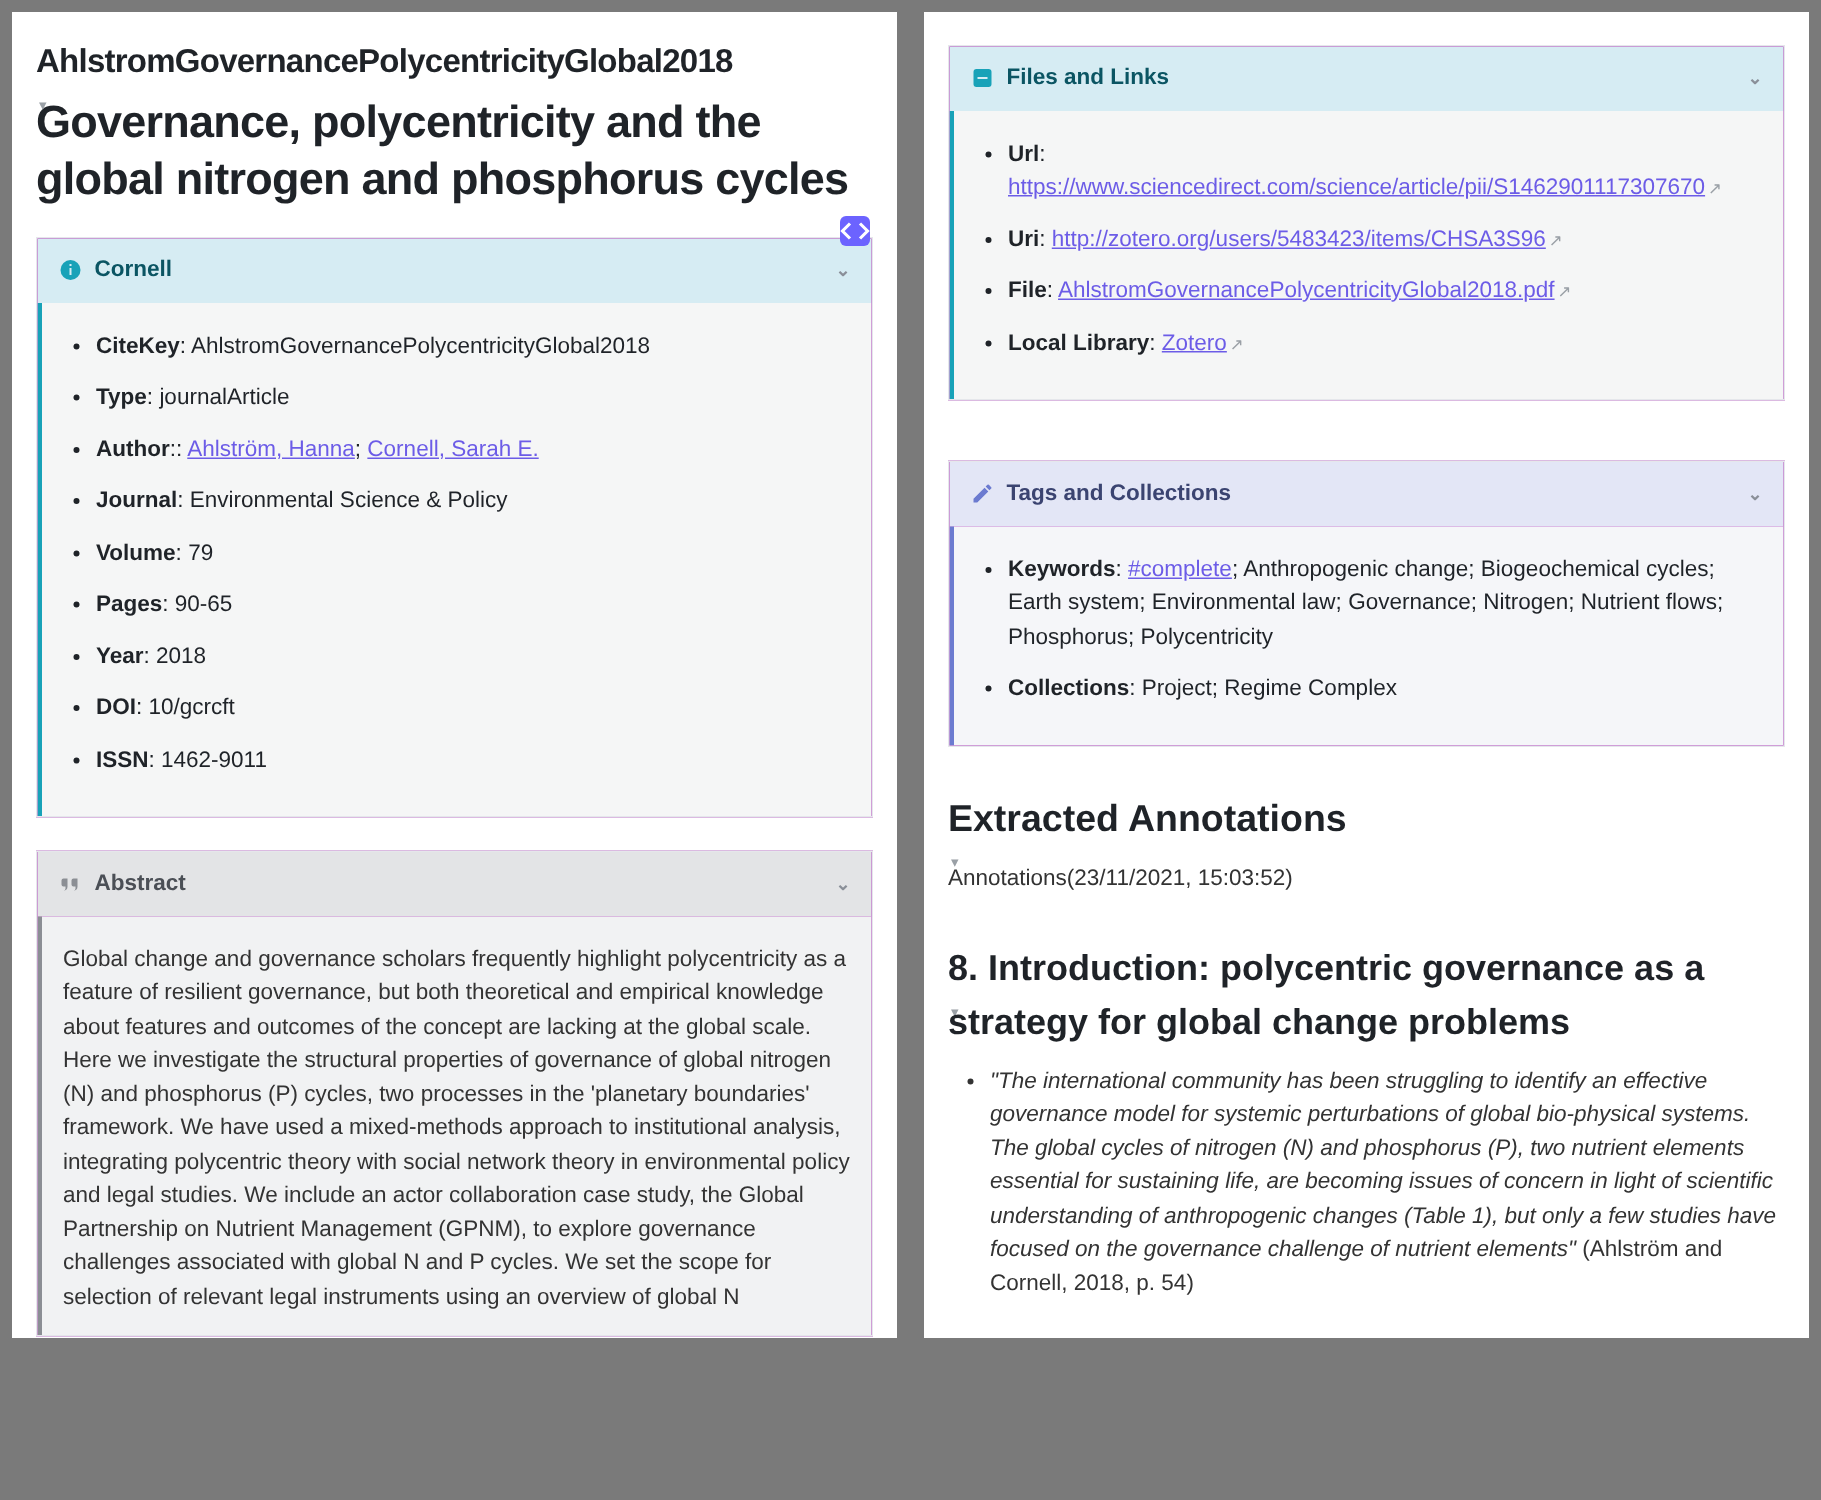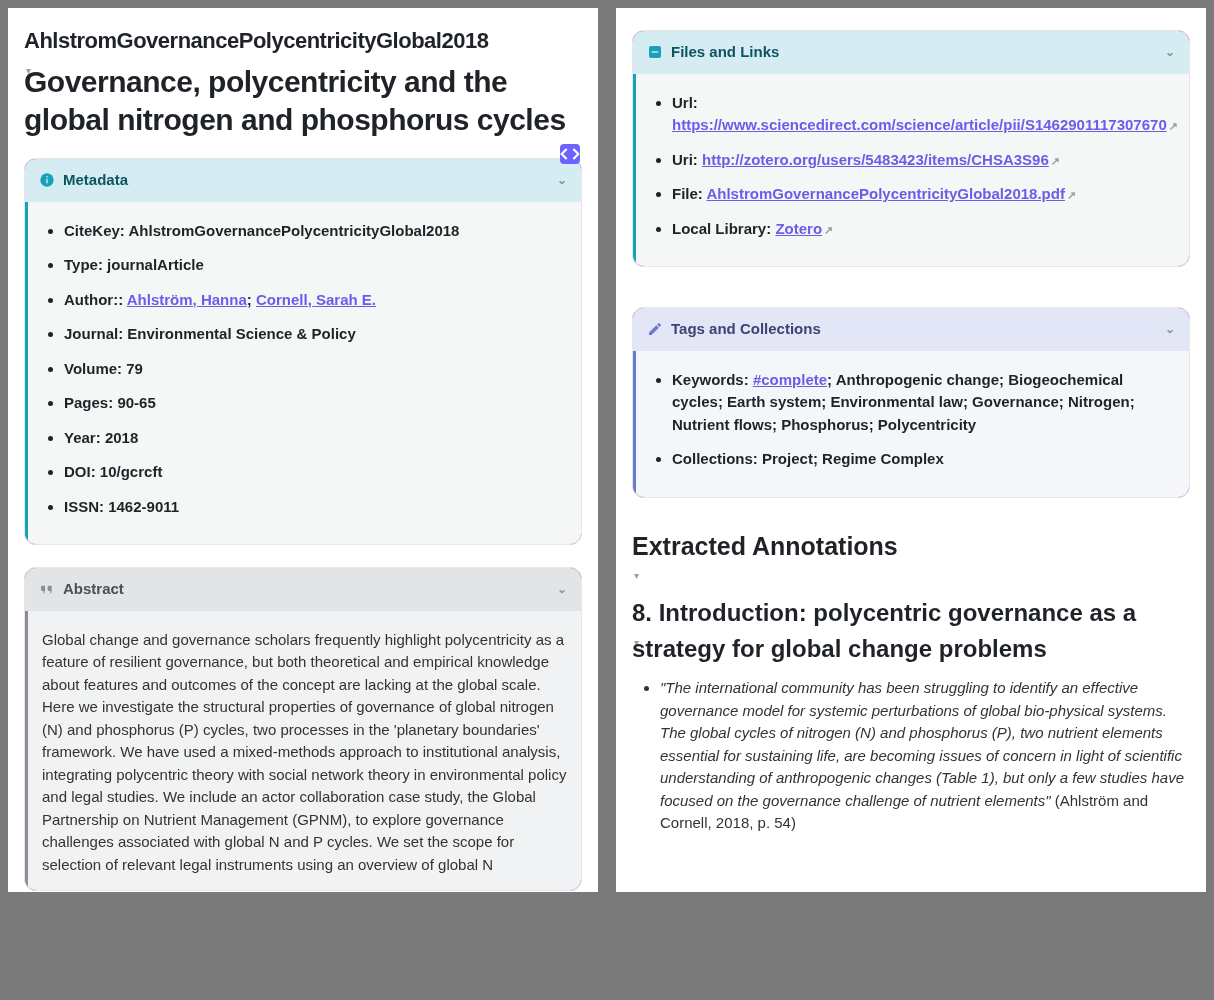--- a/index.html
+++ b/index.html
@@ -40,21 +40,21 @@
   }
   .fold-caret {
     position: absolute;
     left: 2px;
     color: #9aa0a6;
     font-size: 10px;
     user-select: none;
   }
   .callout {
     border: 1px solid #e5e7eb;
-    border-radius: 12px;
+    border-radius: 0;
     margin: 14px 0 22px 0;
     background: #a21caf;
     overflow: hidden;
   }
   .callout-wrap {
     position: relative;
   }
   .code-badge {
     position: absolute;
     top: -14px;
@@ -76,21 +76,21 @@
     padding: 10px 14px;
     font-weight: 700;
     cursor: pointer;
   }
   .callout-header .hleft { display: flex; align-items: center; gap: 8px; }
   .callout-body {
     padding: 18px 14px 14px 14px;
     border-left: 3px solid transparent;
   }
   .callout-body ul { margin: 0; padding-left: 22px; }
-  .callout-body li { margin: 12px 0; font-weight: bold; }
+  .callout-body li { margin: 12px 0; }
   .callout-body li:first-child { margin-top: 0; }
 
   
   .metadata .callout-header { background: #d6ecf3; color: #0b5563; }
   .metadata .callout-body { border-left-color: #18a2b8; background:#f5f6f6; }
   .metadata .icon { color:#18a2b8; }
 
   .abstract .callout-header { background: #e3e4e6; color: #4b4f56; }
   .abstract .callout-body { border-left-color: #8b8e94; background:#f1f2f3; }
   .abstract .icon { color:#8b8e94; }
@@ -155,21 +155,21 @@
       <div class="callout metadata">
         <div class="callout-header">
           <span class="hleft">
             <span class="icon">
               <svg viewBox="0 0 24 24" fill="currentColor">
                   <circle cx="12" cy="12" r="10"></circle>
                   <rect x="11" y="10" width="2" height="7" fill="#d6ecf3"></rect>
                   <rect x="11" y="6" width="2" height="2" fill="#d6ecf3"></rect>
                 </svg>
             </span>
-            <span>Metadata</span>
+            <span>Cornell</span>
           </span>
           <span class="chev">⌄</span>
         </div>
         <div class="callout-body">
           <ul>
             <li><b>CiteKey</b>: <span>AhlstromGovernancePolycentricityGlobal2018</span></li>
             <li><b>Type</b>: <span>journalArticle</span></li>
             <li><b>Author</b>:: <a class="link">Ahlström, Hanna</a>; <a class="link">Cornell, Sarah E.</a></li>
             <li><b>Journal</b>: <span>Environmental Science &amp; Policy</span></li>
             <li><b>Volume</b>: <span>79</span></li>
@@ -243,20 +243,21 @@
           <li><b>Keywords</b>: <a class="link">#complete</a><span>; Anthropogenic change; Biogeochemical cycles; Earth system; Environmental law; Governance; Nitrogen; Nutrient flows; Phosphorus; Polycentricity</span></li>
           <li><b>Collections</b>: <span>Project; Regime Complex</span></li>
         </ul>
       </div>
     </div>
 
     <div class="sect-wrap">
       <span class="fold-caret" style="top:40px">▾</span>
       <h2 class="sect">Extracted Annotations</h2>
     </div>
+    <div class="annot-ts">Annotations(23/11/2021, 15:03:52)</div>
 
     <div class="sect-wrap">
       <span class="fold-caret" style="top:40px">▾</span>
       <h2 class="sect" style="font-size:24px">8. Introduction: polycentric governance as a strategy for global change problems</h2>
     </div>
 
     <div class="quote-block">
       <ul>
         <li class="quote-item">
           <span class="quote-text">"The international community has been struggling to identify an effective governance model for systemic perturbations of global bio-physical systems. The global cycles of nitrogen (N) and phosphorus (P), two nutrient elements essential for sustaining life, are becoming issues of concern in light of scientific understanding of anthropogenic changes (Table 1), but only a few studies have focused on the governance challenge of nutrient elements"</span><span class="quote-cite"> (Ahlström and Cornell, 2018, p. 54)</span>

